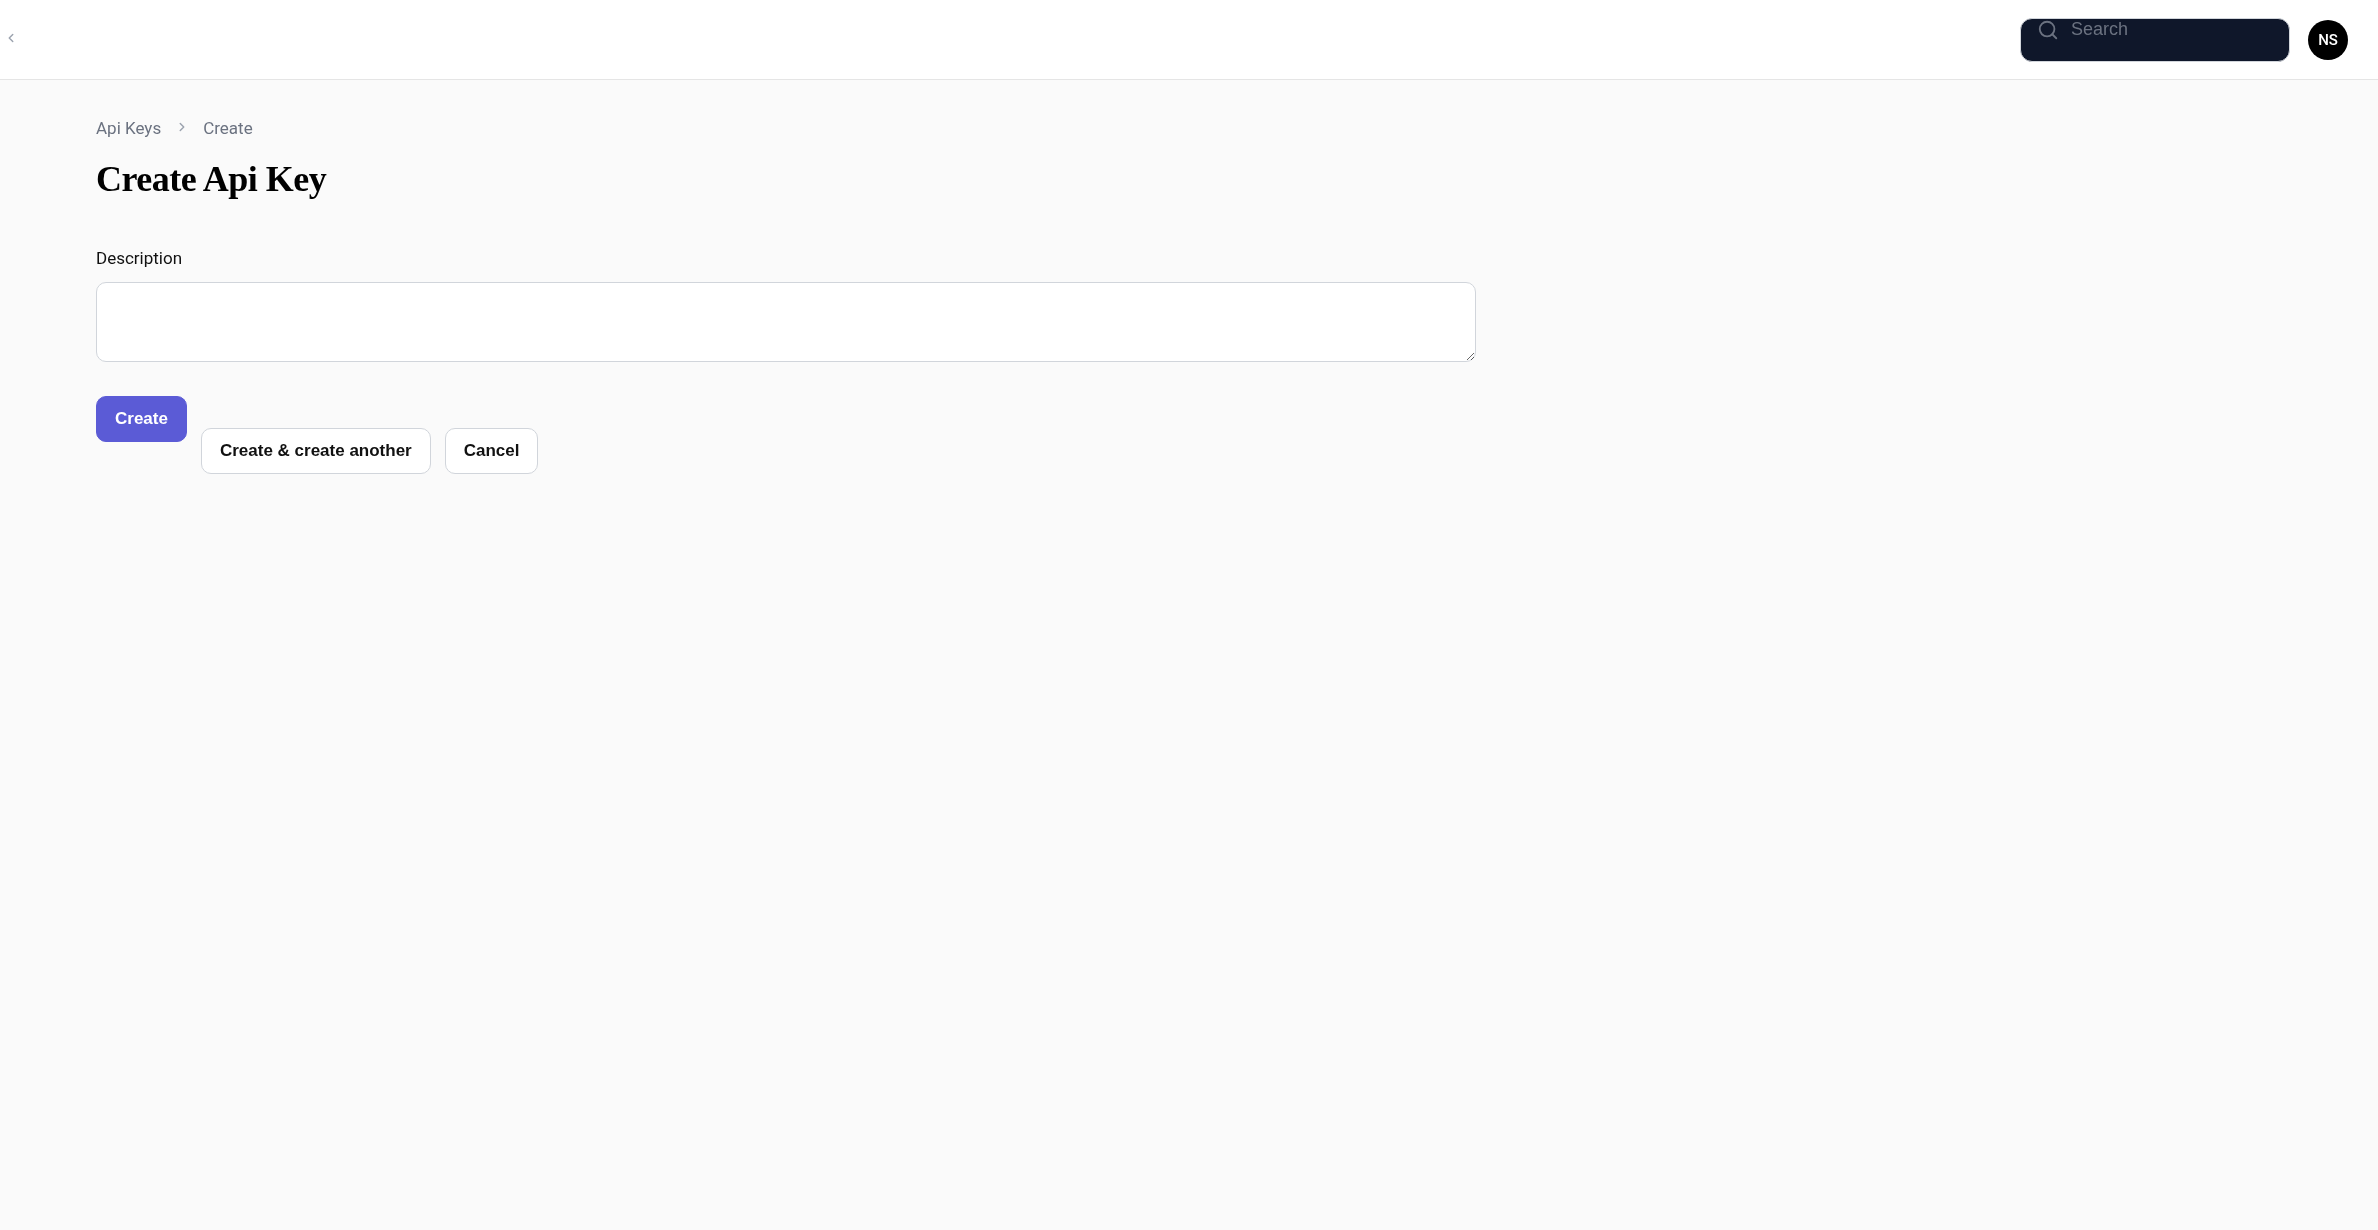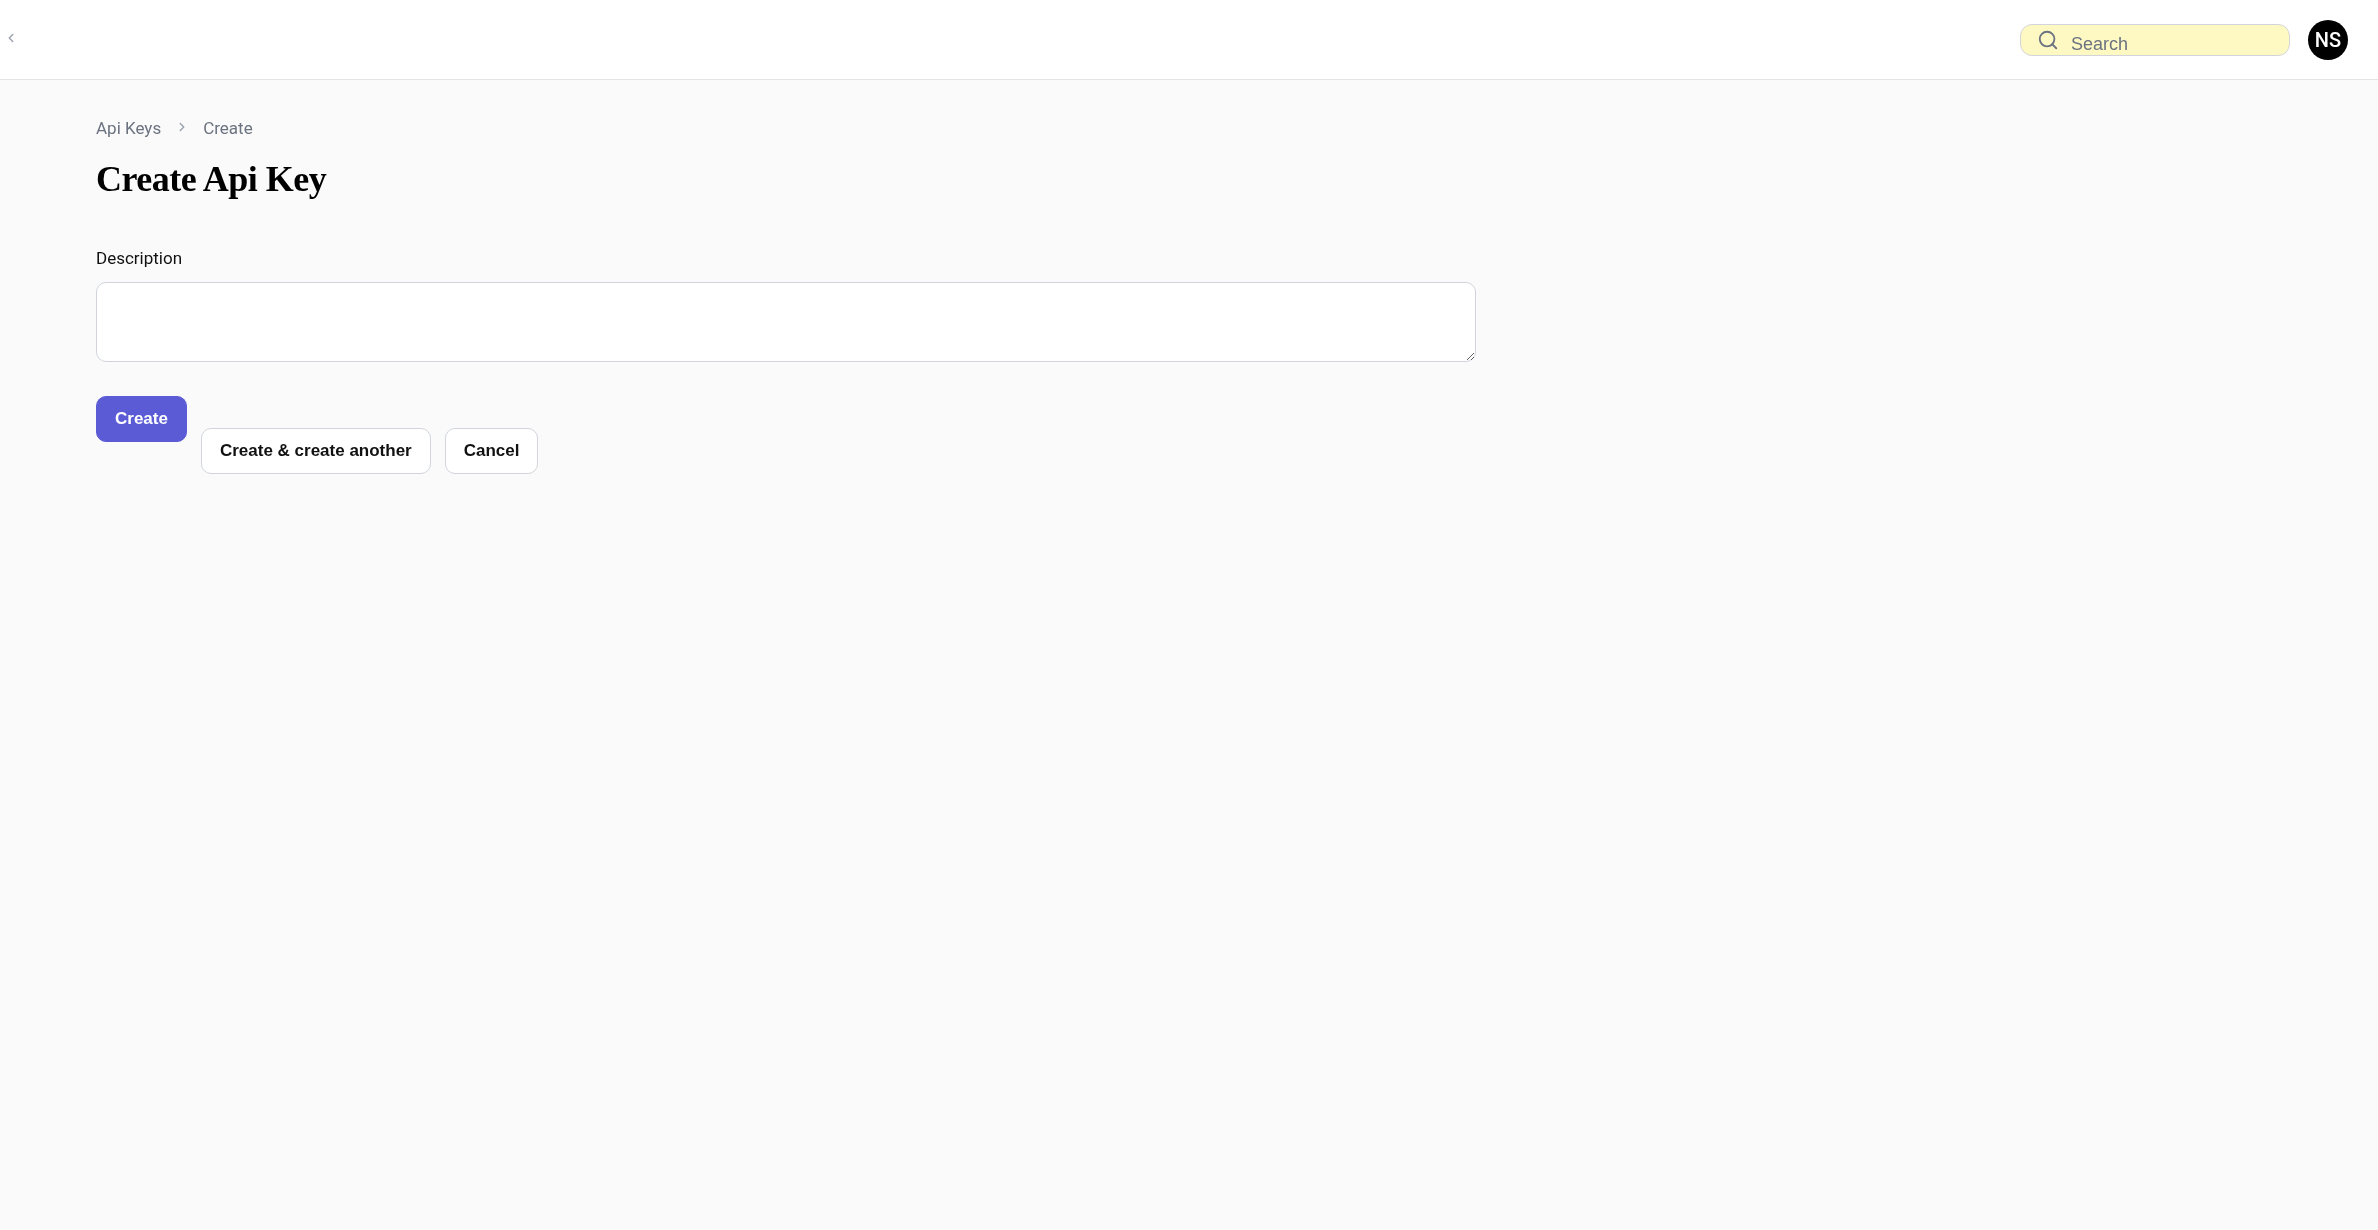--- a/index.html
+++ b/index.html
@@ -26,28 +26,28 @@
       position: absolute;
       left: 0;
       top: 50%;
       transform: translateY(-50%);
       color: #9ca3af;
       cursor: pointer;
       padding: 10px 4px;
     }
     .search-wrapper {
       display: flex;
-      align-items: flex-end;
+      align-items: flex-start;
       gap: 12px;
       border: 1px solid #d1d5db;
       border-radius: 12px;
-      height: 32px;
+      height: 44px;
       width: 270px;
       padding: 0 16px;
-      background: #fef9c3;
+      background: #0f172a;
       margin-right: 18px;
     }
     .search-wrapper svg {
       color: #6b7280;
       flex-shrink: 0;
     }
     .search-input {
       border: none;
       outline: none;
       font-size: 18px;
@@ -60,21 +60,21 @@
     }
     .avatar {
       width: 40px;
       height: 40px;
       border-radius: 50%;
       background: #000;
       color: #fff;
       display: flex;
       align-items: center;
       justify-content: center;
-      font-size: 20px;
+      font-size: 15px;
       font-weight: 500;
       cursor: pointer;
     }
     .content {
       padding: 38px 40px 40px 96px;
       max-width: 1516px;
     }
     .breadcrumb {
       display: flex;
       align-items: center;

